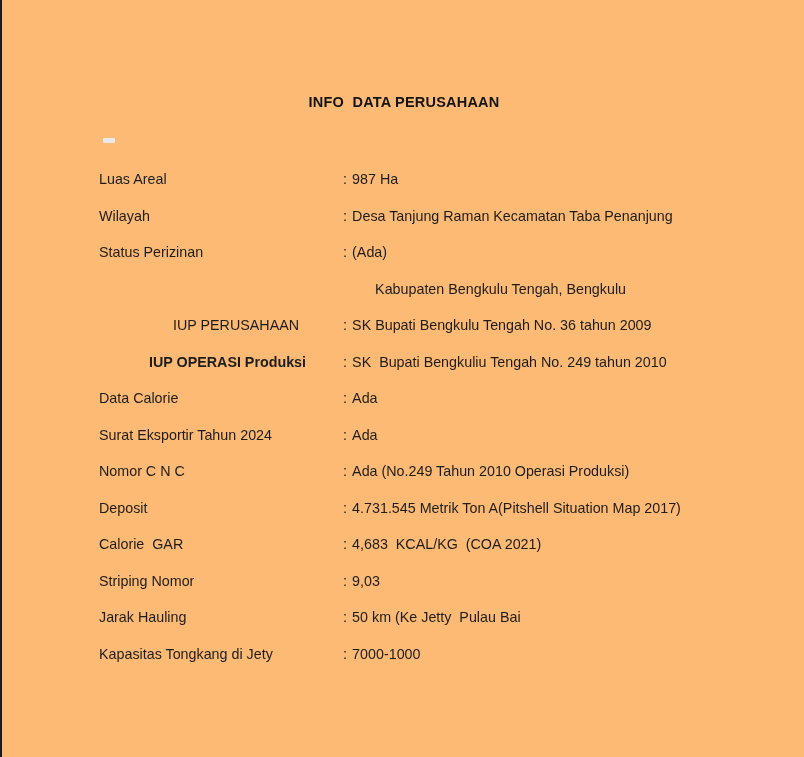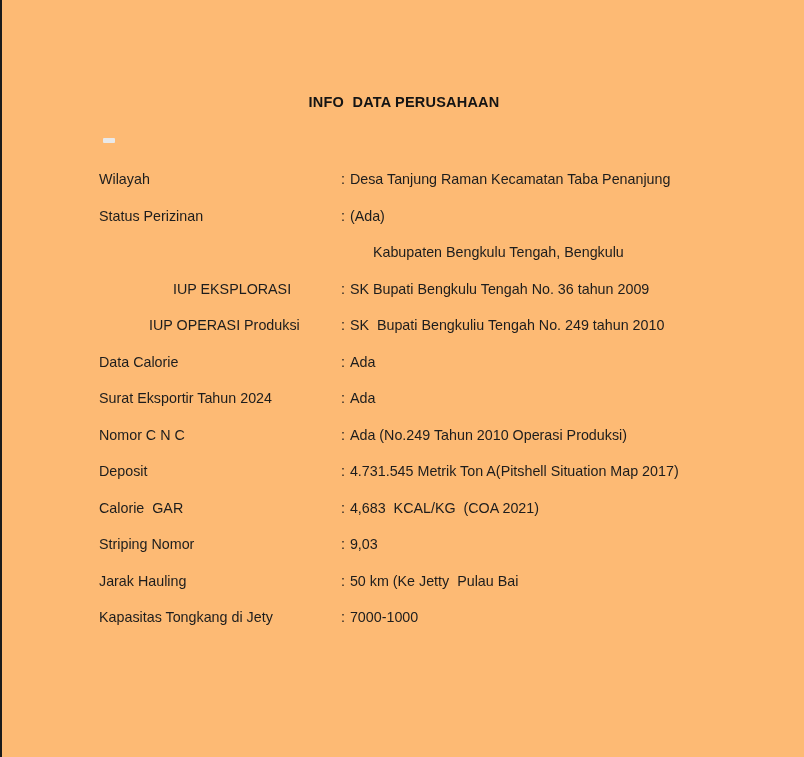--- a/index.html
+++ b/index.html
@@ -75,21 +75,21 @@
     width: 196px;
     padding-right: 6px;
   }
 
   td.value-cell {
     width: 464px;
   }
 
   
   .label-cell.indent-1 { padding-left: 74px; }
-  .label-cell.indent-2 { padding-left: 50px; }
+  .label-cell.indent-2 { padding-left: 50px; font-weight: bold; }
 
   
   .value-cell.continuation { padding-left: 32px; }
 
   .colon {
     display: inline-block;
     width: 9px;
   }
 </style>
 </head>
@@ -97,33 +97,37 @@
 
 <div class="page">
 
   <div class="doc-title">INFO  DATA PERUSAHAAN</div>
 
   <div class="scan-smudge"></div>
 
   <table class="info-table">
     <tbody>
         <tr>
+          <td class="label-cell">Luas Areal</td>
+          <td class="value-cell"><span class="colon">:</span><span>987 Ha</span></td>
+        </tr>
+        <tr>
           <td class="label-cell">Wilayah</td>
           <td class="value-cell"><span class="colon">:</span><span>Desa Tanjung Raman Kecamatan Taba Penanjung</span></td>
         </tr>
         <tr>
           <td class="label-cell">Status Perizinan</td>
           <td class="value-cell"><span class="colon">:</span><span>(Ada)</span></td>
         </tr>
         <tr>
           <td class="label-cell"></td>
           <td class="value-cell continuation"><span>Kabupaten Bengkulu Tengah, Bengkulu</span></td>
         </tr>
         <tr>
-          <td class="label-cell indent-1">IUP EKSPLORASI</td>
+          <td class="label-cell indent-1">IUP PERUSAHAAN</td>
           <td class="value-cell"><span class="colon">:</span><span>SK Bupati Bengkulu Tengah No. 36 tahun 2009</span></td>
         </tr>
         <tr>
           <td class="label-cell indent-2">IUP OPERASI Produksi</td>
           <td class="value-cell"><span class="colon">:</span><span>SK  Bupati Bengkuliu Tengah No. 249 tahun 2010</span></td>
         </tr>
         <tr>
           <td class="label-cell">Data Calorie</td>
           <td class="value-cell"><span class="colon">:</span><span>Ada</span></td>
         </tr>

